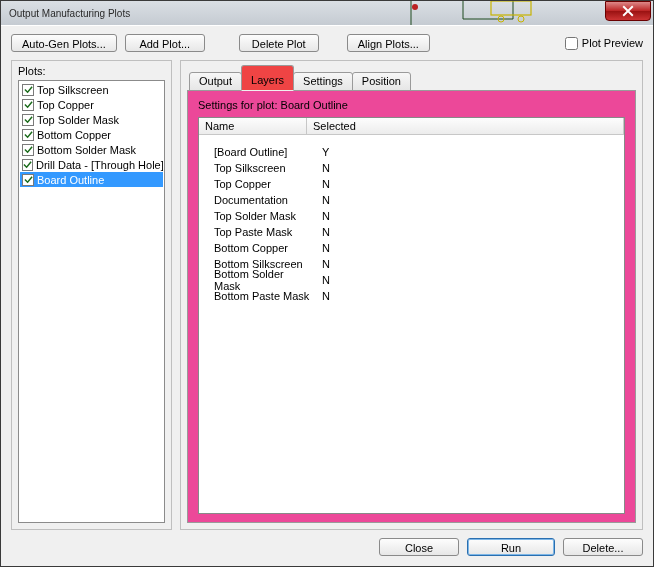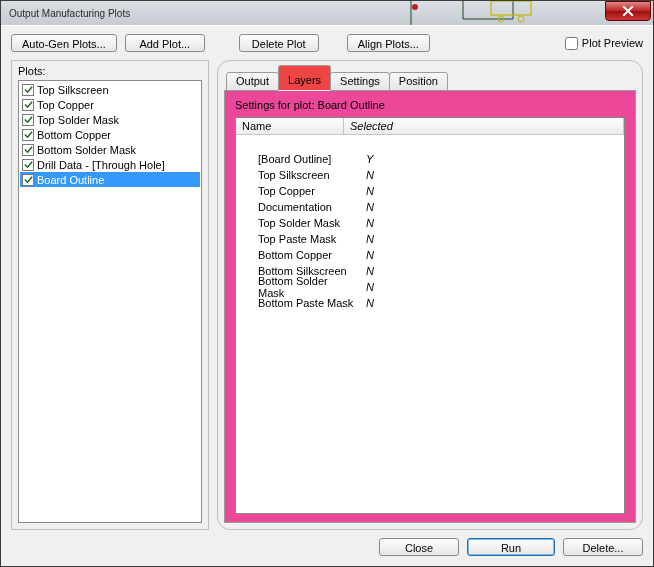--- a/index.html
+++ b/index.html
@@ -76,22 +76,22 @@
   .chk-label input { margin:0; }
   .main {
     flex:1; display:flex; gap:8px; min-height:0;
   }
   .left-pane, .right-pane {
     border: 1px solid #bfbfbf;
     background: #f0f0f0;
     padding: 4px 6px 6px 6px;
     display:flex; flex-direction:column;
   }
-  .left-pane { width: 198px; }
-  .right-pane { flex:1;border-radius:13px; }
+  .left-pane { width: 161px; }
+  .right-pane { flex:1; }
   .pane-label { margin-bottom:3px; }
   .plots-list {
     flex:1;
     background:#fff;
     border:1px solid #8b8b8b;
     overflow:auto;
     padding:1px;
   }
   .plot-item {
     display:flex; align-items:center;
@@ -147,25 +147,25 @@
   }
   .lt-header {
     display:flex;
     background: linear-gradient(#fdfdfd,#ececec);
     border-bottom:1px solid #c7c7c7;
   }
   .lt-header .col {
     border-right:1px solid #c7c7c7;
     padding:2px 6px;
   }
-  .lt-body { padding: 16px; }
+  .lt-body { padding: 9px; }
   .lt-row { display:flex; height:16px; align-items:center;}
   .lt-row .col { padding: 0 6px; }
   .col-name { width:108px; }
-  .col-sel { flex:1;font-style:italic; }
+  .col-sel { flex:1; }
   .bottom-bar {
     display:flex; justify-content:flex-end; gap:8px;
     margin-top:8px;
   }
 </style>
 </head>
 <body>
 
 <div class="window">
 

